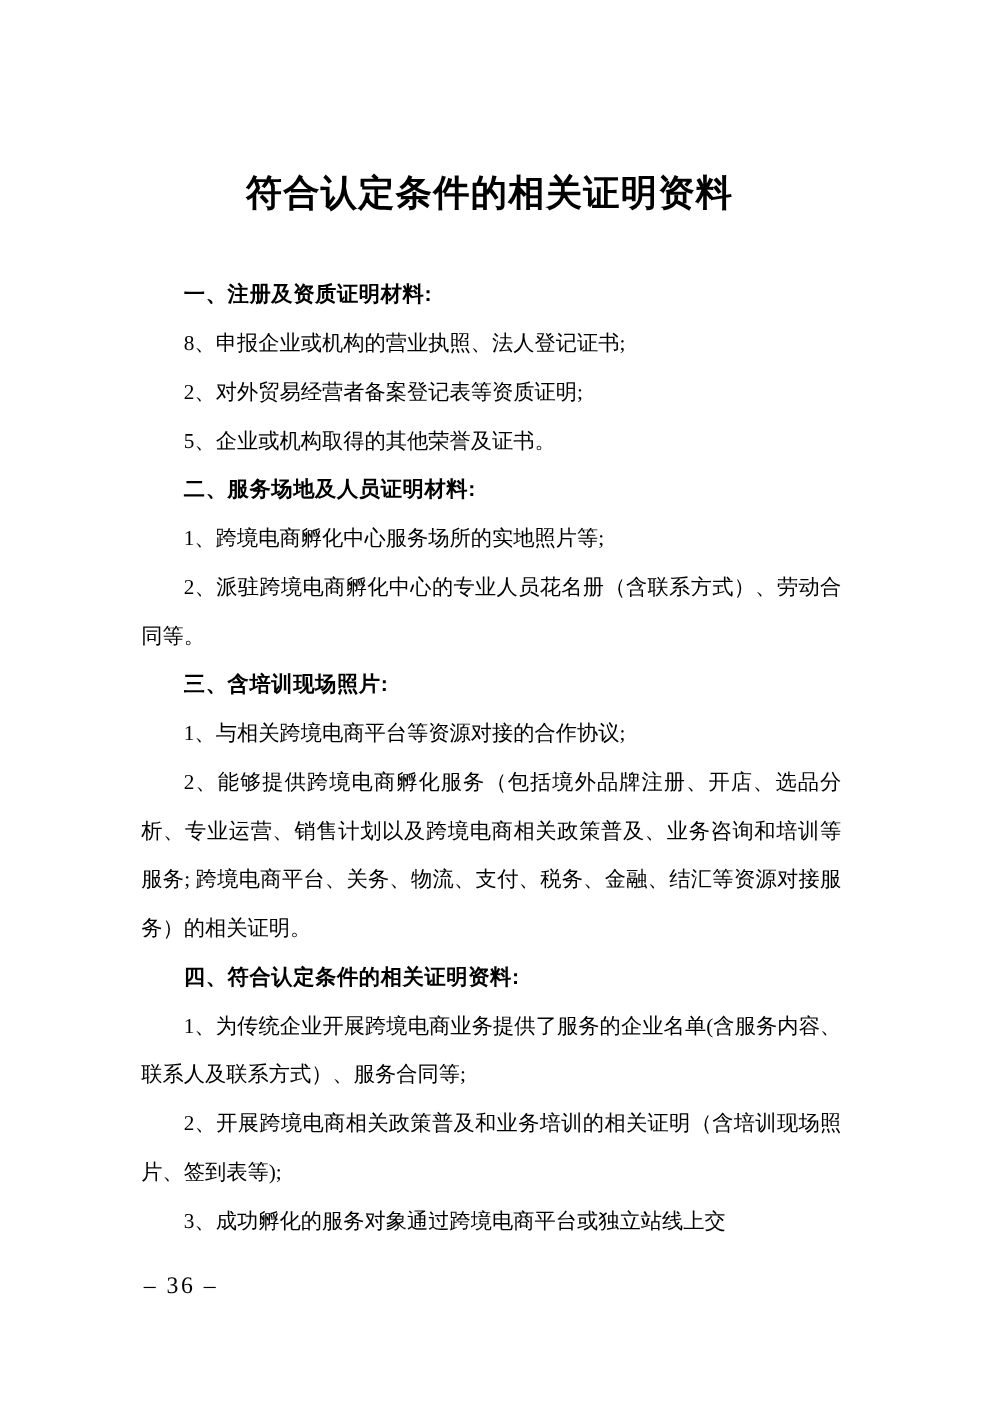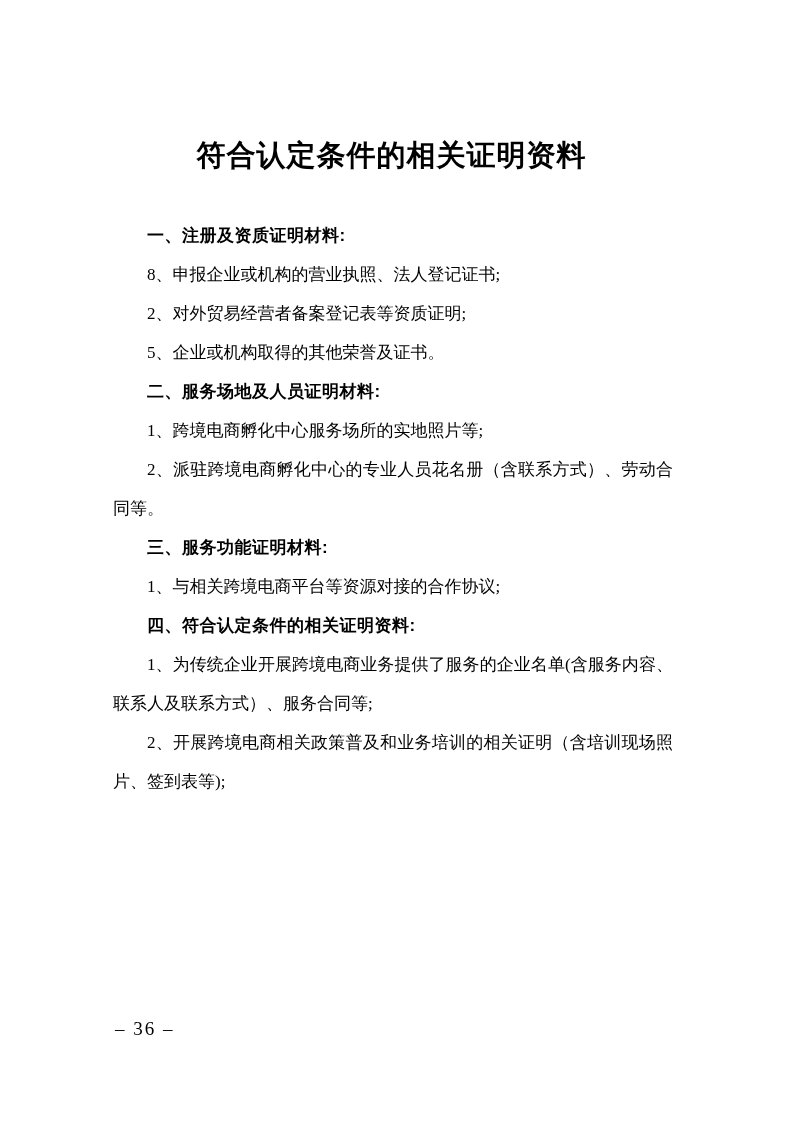--- a/index.html
+++ b/index.html
@@ -63,24 +63,26 @@
 
     <p class="heading">一、注册及资质证明材料:</p>
     <p class="para">8、申报企业或机构的营业执照、法人登记证书;</p>
     <p class="para">2、对外贸易经营者备案登记表等资质证明;</p>
     <p class="para">5、企业或机构取得的其他荣誉及证书。</p>
 
     <p class="heading">二、服务场地及人员证明材料:</p>
     <p class="para">1、跨境电商孵化中心服务场所的实地照片等;</p>
     <p class="para">2、派驻跨境电商孵化中心的专业人员花名册（含联系方式）、劳动合同等。</p>
 
-    <p class="heading">三、服务功能证明材料:</p>
+    <p class="heading">三、含培训现场照片:</p>
     <p class="para">1、与相关跨境电商平台等资源对接的合作协议;</p>
+    <p class="para">2、能够提供跨境电商孵化服务（包括境外品牌注册、开店、选品分析、专业运营、销售计划以及跨境电商相关政策普及、业务咨询和培训等服务; 跨境电商平台、关务、物流、支付、税务、金融、结汇等资源对接服务）的相关证明。</p>
 
     <p class="heading">四、符合认定条件的相关证明资料:</p>
     <p class="para">1、为传统企业开展跨境电商业务提供了服务的企业名单(含服务内容、联系人及联系方式）、服务合同等;</p>
     <p class="para">2、开展跨境电商相关政策普及和业务培训的相关证明（含培训现场照片、签到表等);</p>
+    <p class="para">3、成功孵化的服务对象通过跨境电商平台或独立站线上交</p>
 
   </div>
 
   <div class="page-footer">– 36 –</div>
 
 </div>
 
 </body></html>

